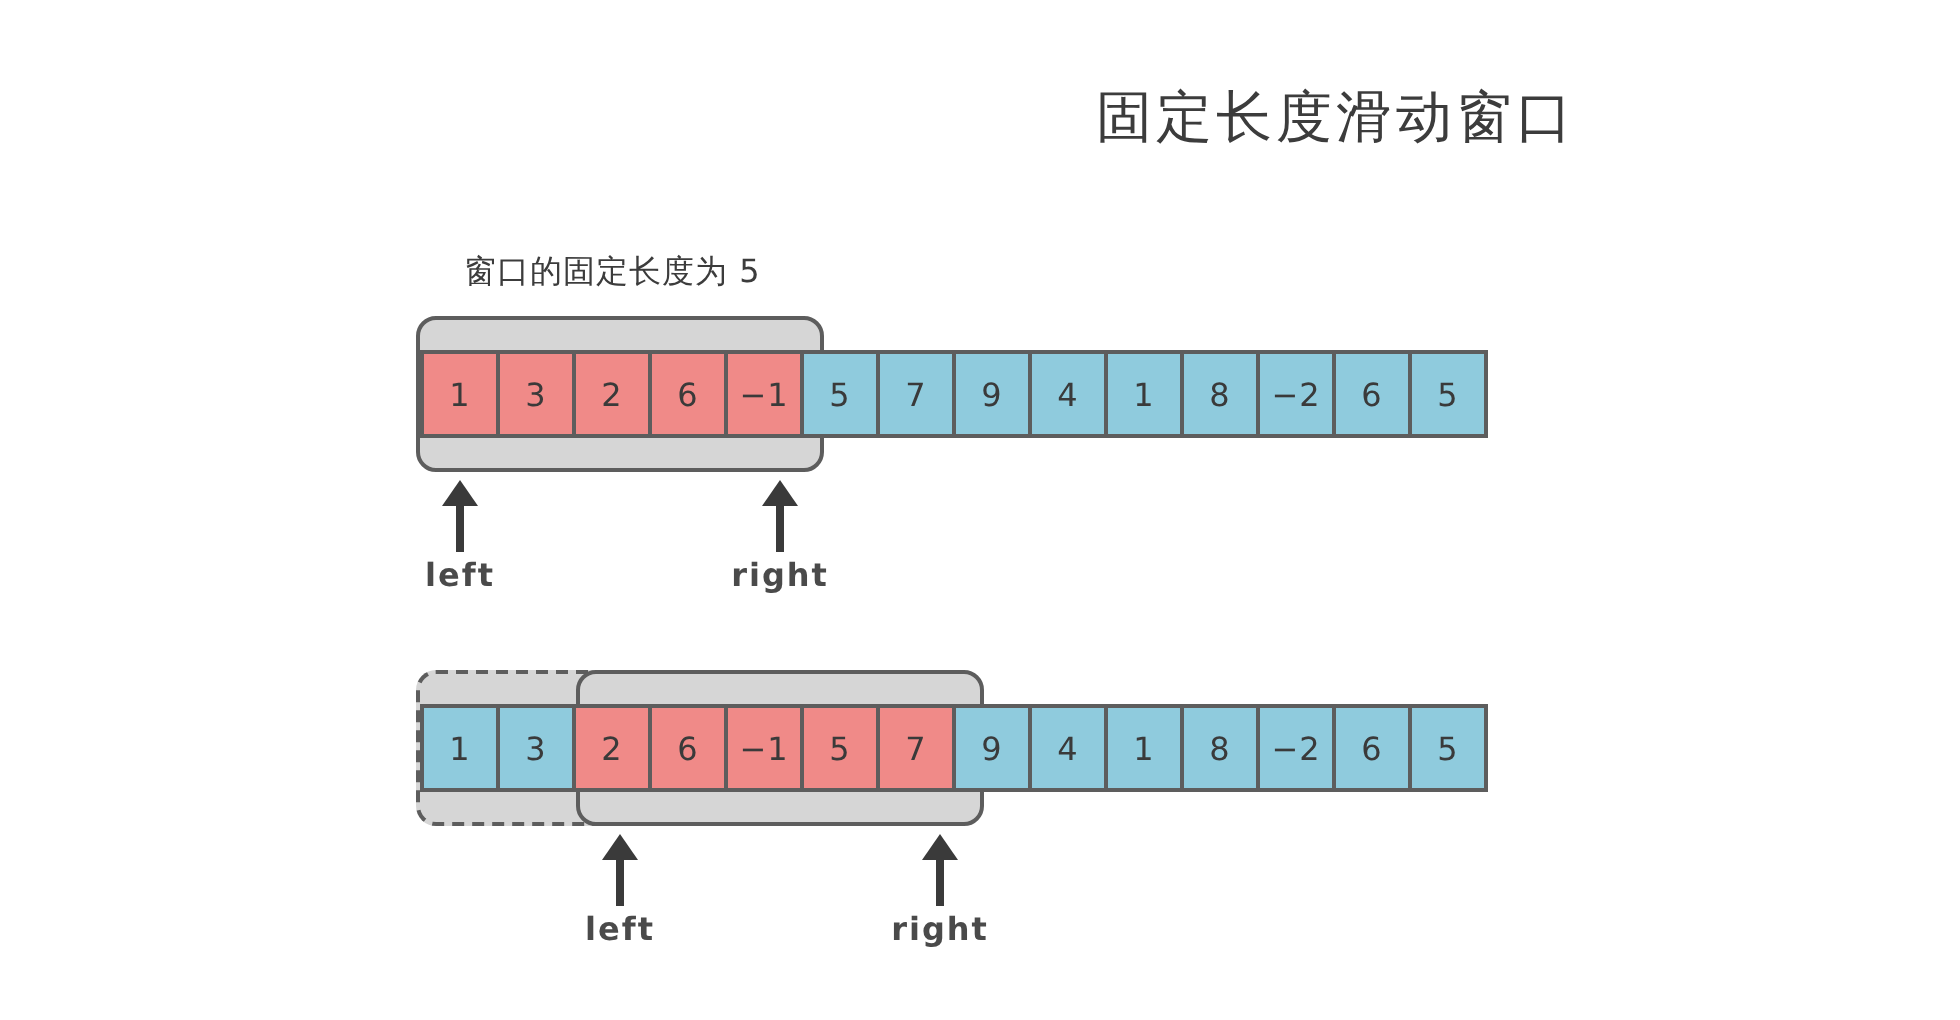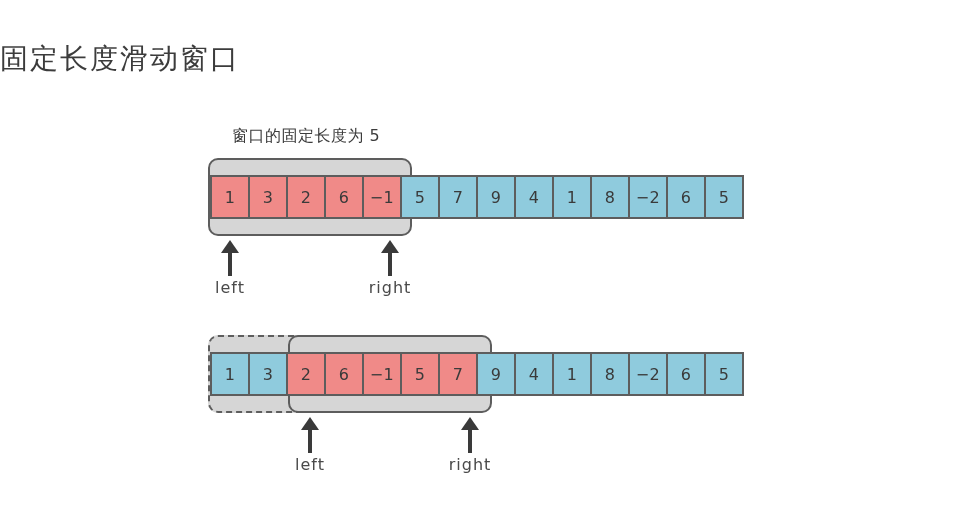--- a/index.html
+++ b/index.html
@@ -22,21 +22,21 @@
     width: 980px;
     height: 510px;
   }
 
   
   .title {
     position: absolute;
     left: 0;
     top: 42px;
     width: 788px;
-    text-align: left;
+    text-align: right;
     font-size: 28px;
     letter-spacing: 2px;
     color: #3c3c3c;
     line-height: 1.2;
   }
 
   
   .caption {
     position: absolute;
     font-size: 16px;
@@ -108,20 +108,21 @@
   }
   .pointer .ptr-label {
     position: absolute;
     top: 38px;
     left: 50%;
     transform: translateX(-50%);
     font-size: 16px;
     color: #4a4a4a;
     letter-spacing: 1px;
     white-space: nowrap;
+    font-weight: bold;
   }
 </style>
 </head>
 <body>
 
 <div id="stage">
 
   <div class="title">固定长度滑动窗口</div>
 
   <div>

